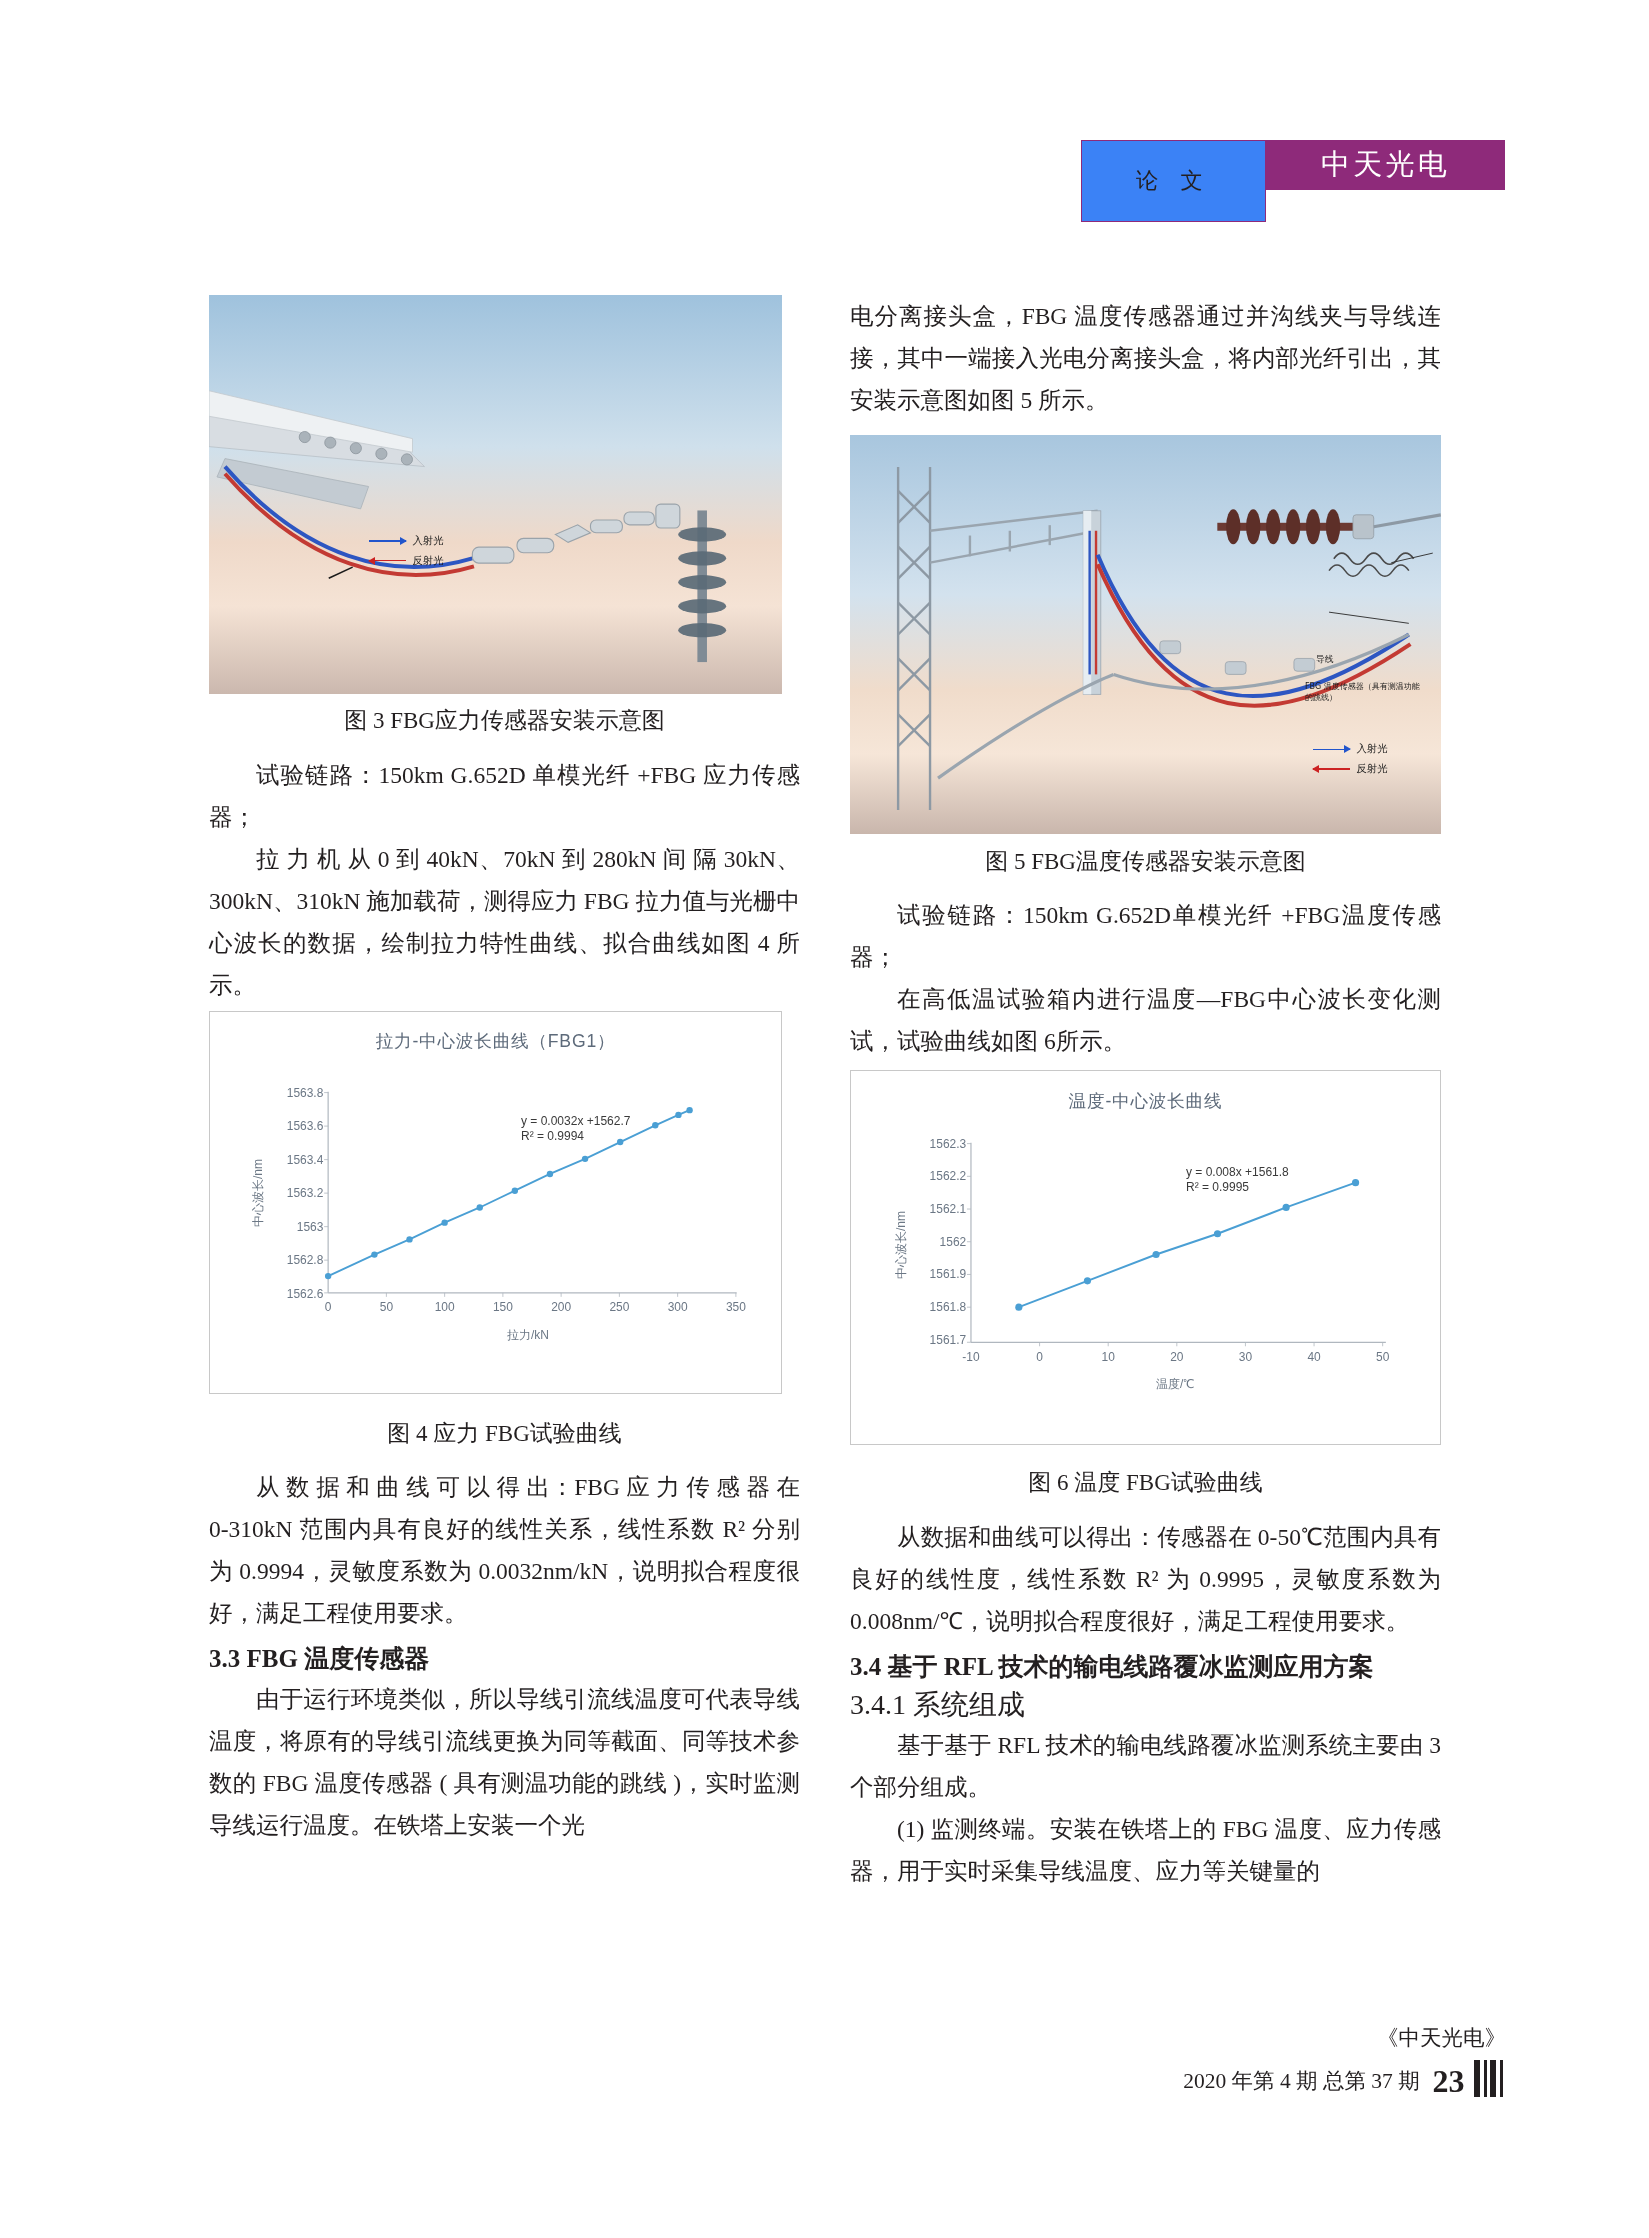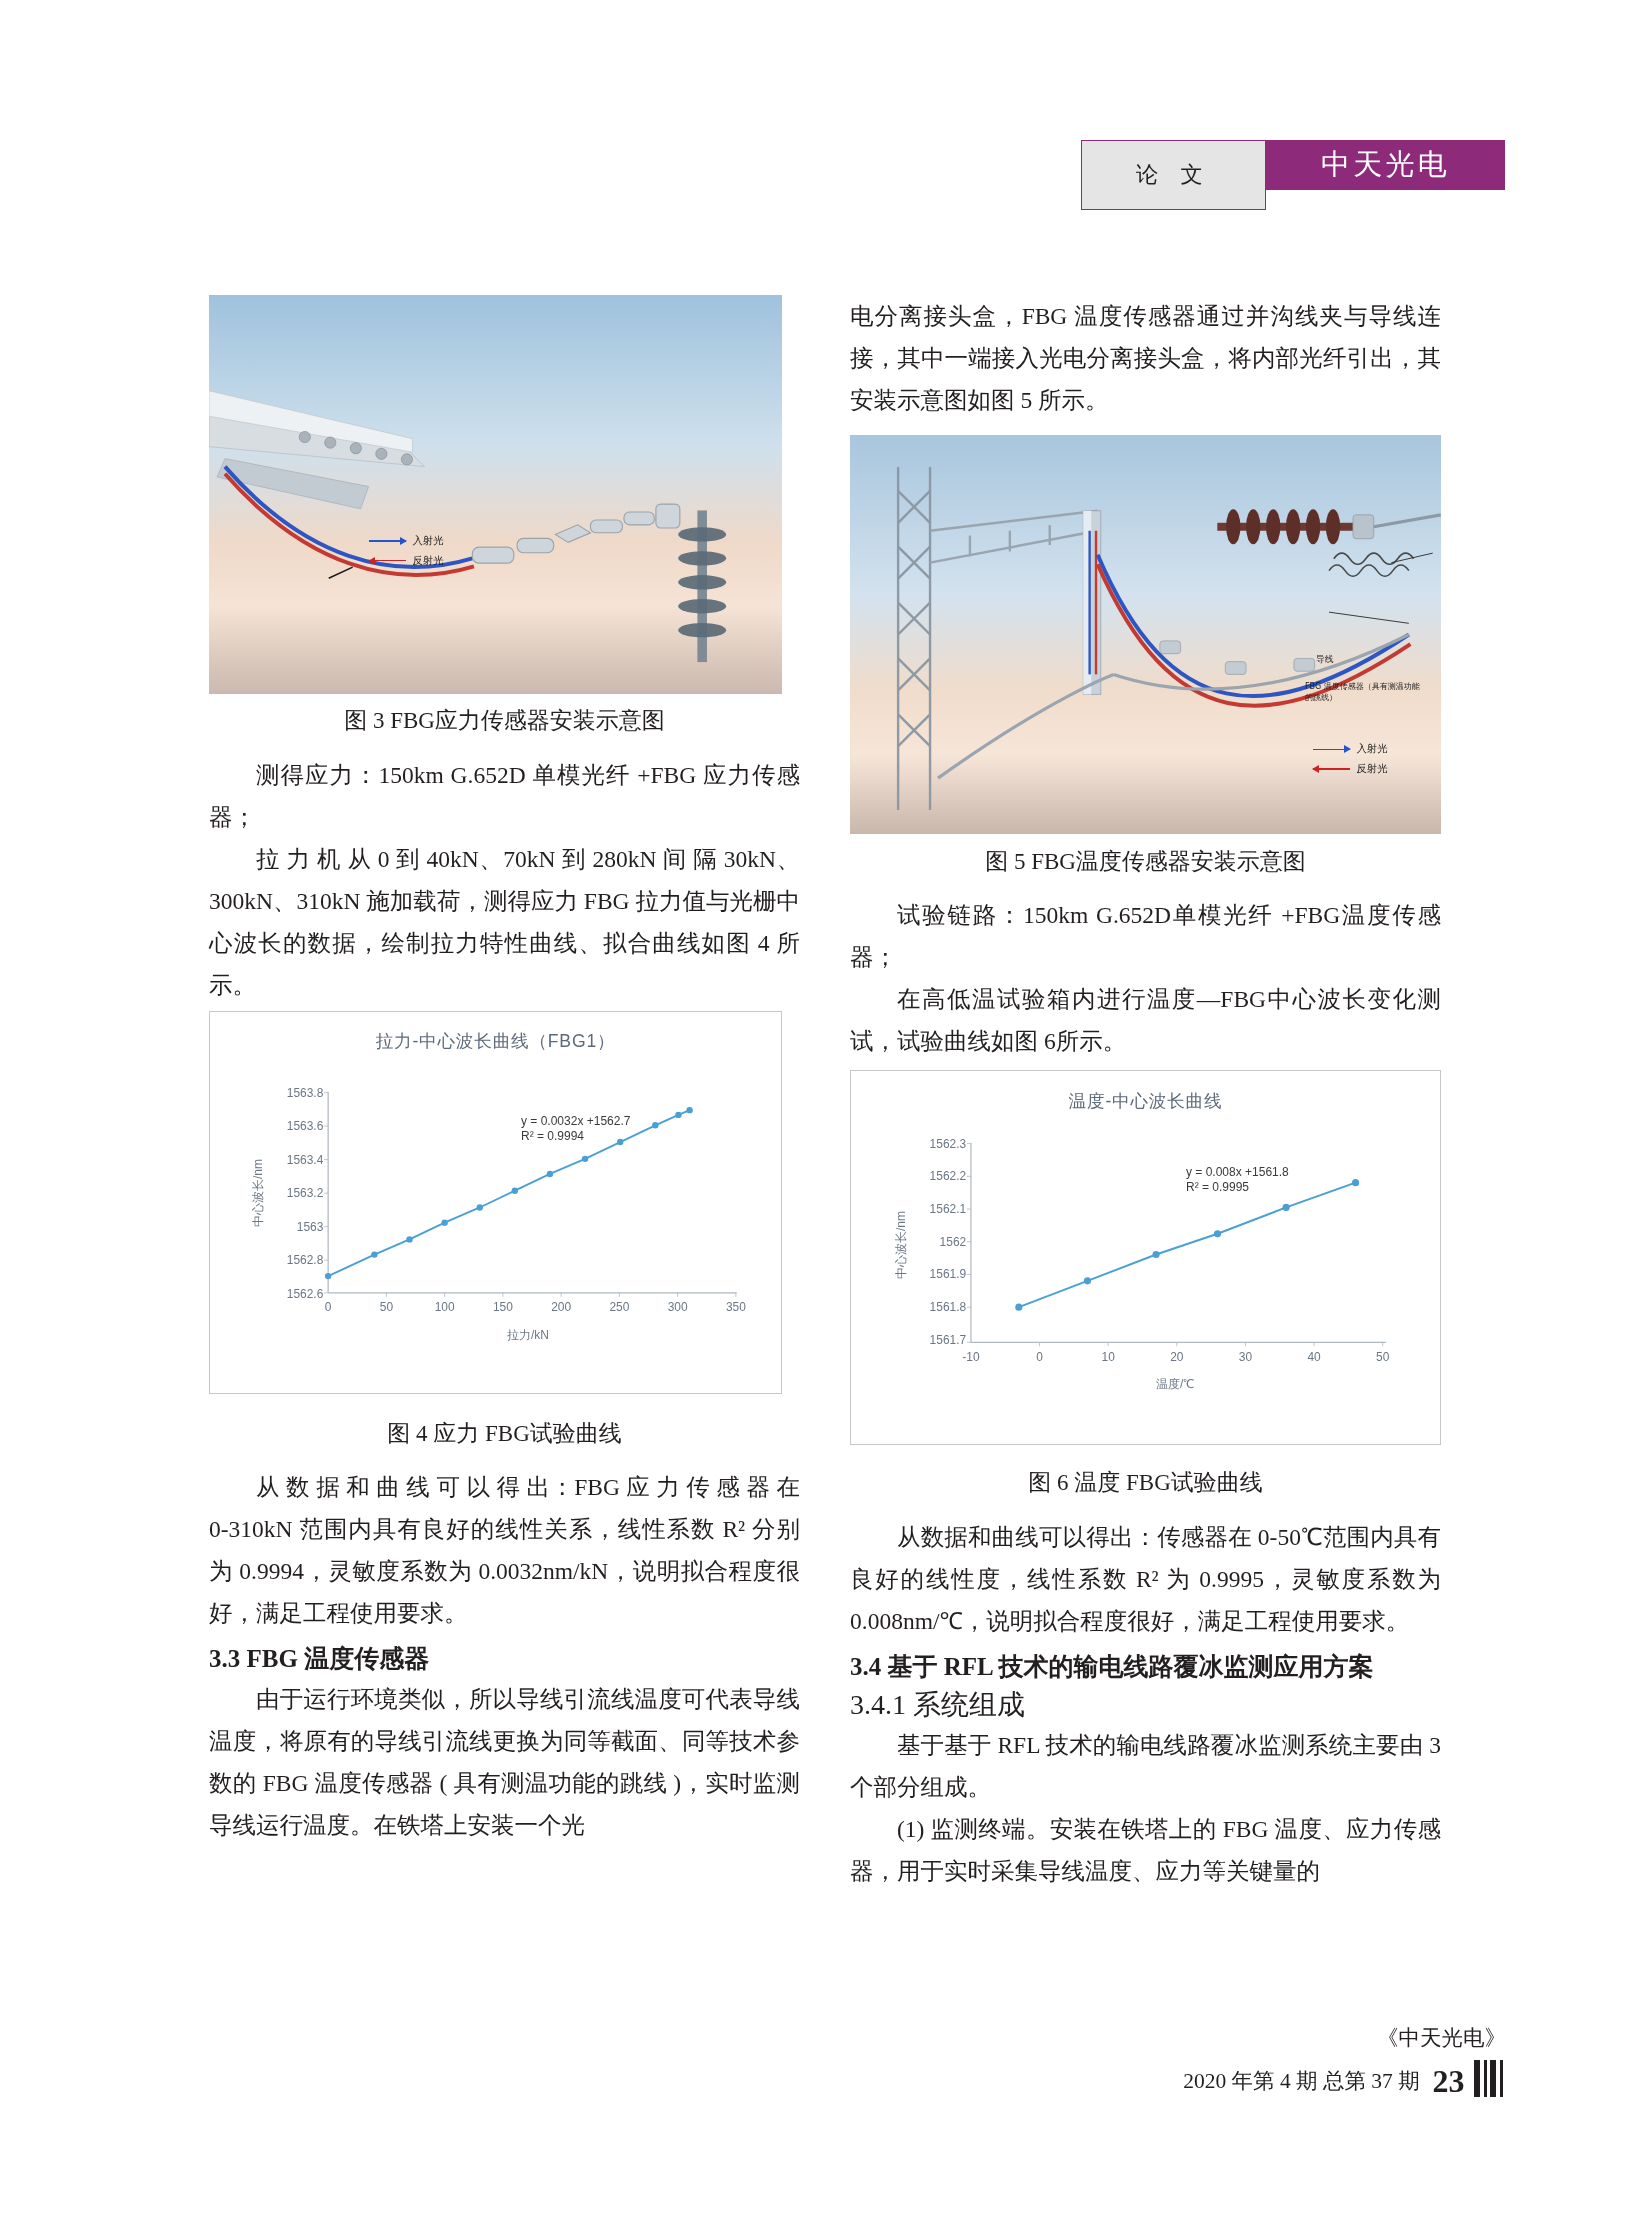--- a/index.html
+++ b/index.html
@@ -8,23 +8,23 @@
     background:#ffffff;
     font-family:"Liberation Serif", serif;
     position:relative;
     overflow:hidden;
   }
   .page{position:absolute;left:0;top:0;width:1650px;height:2239px;}
 
   
   .header{position:absolute;right:145px;top:140px;display:flex;align-items:stretch;}
   .header-left{
-    width:185px;height:70px;border:1.6px solid #8e2a7a;
+    width:185px;height:82px;border:1.6px solid #8e2a7a;
     display:flex;align-items:center;justify-content:center;
-    box-sizing:border-box;background:#e5e5e5;
+    box-sizing:border-box;background:#3b82f6;
   }
   .header-left span{font-family:"Liberation Sans",sans-serif;font-size:22.3px;letter-spacing:8px;color:#231f20;}
   .header-right{
     width:239px;height:50px;background:#8e2a7a;
     display:flex;align-items:center;justify-content:center;
   }
   .header-right span{font-family:"DejaVu Sans",sans-serif;font-size:29px;color:#ffffff;letter-spacing:3.2px;}
 
   
   .col{position:absolute;top:295px;width:591px;}
@@ -180,21 +180,21 @@
         </div>
         <div class="row">
           <span class="arrow red"></span>
           <span>反射光</span>
         </div>
       </div>
     </div>
 
     <div class="caption">图 3  FBG应力传感器安装示意图</div>
 
-    <p class="body indent">测得应力：150km G.652D 单模光纤 +FBG 应力传感器；</p>
+    <p class="body indent">试验链路：150km G.652D 单模光纤 +FBG 应力传感器；</p>
     <p class="body indent">拉 力 机 从 0 到 40kN、70kN 到 280kN 间 隔 30kN、300kN、310kN 施加载荷，测得应力 FBG 拉力值与光栅中心波长的数据，绘制拉力特性曲线、拟合曲线如图 4 所示。</p>
 
     <div class="gap"></div>
 
     <div class="chart-box chart4">
       <div class="chart-title">拉力-中心波长曲线（FBG1）</div>
       <svg class="plot" style="left:0;top:0;" width="573" height="383" viewBox="0 0 718 480">
 
         <line x1="148" y1="100" x2="148" y2="352" stroke="#b0b7bf" stroke-width="1.5"></line>
         <line x1="148" y1="352" x2="660" y2="352" stroke="#b0b7bf" stroke-width="1.5"></line>

